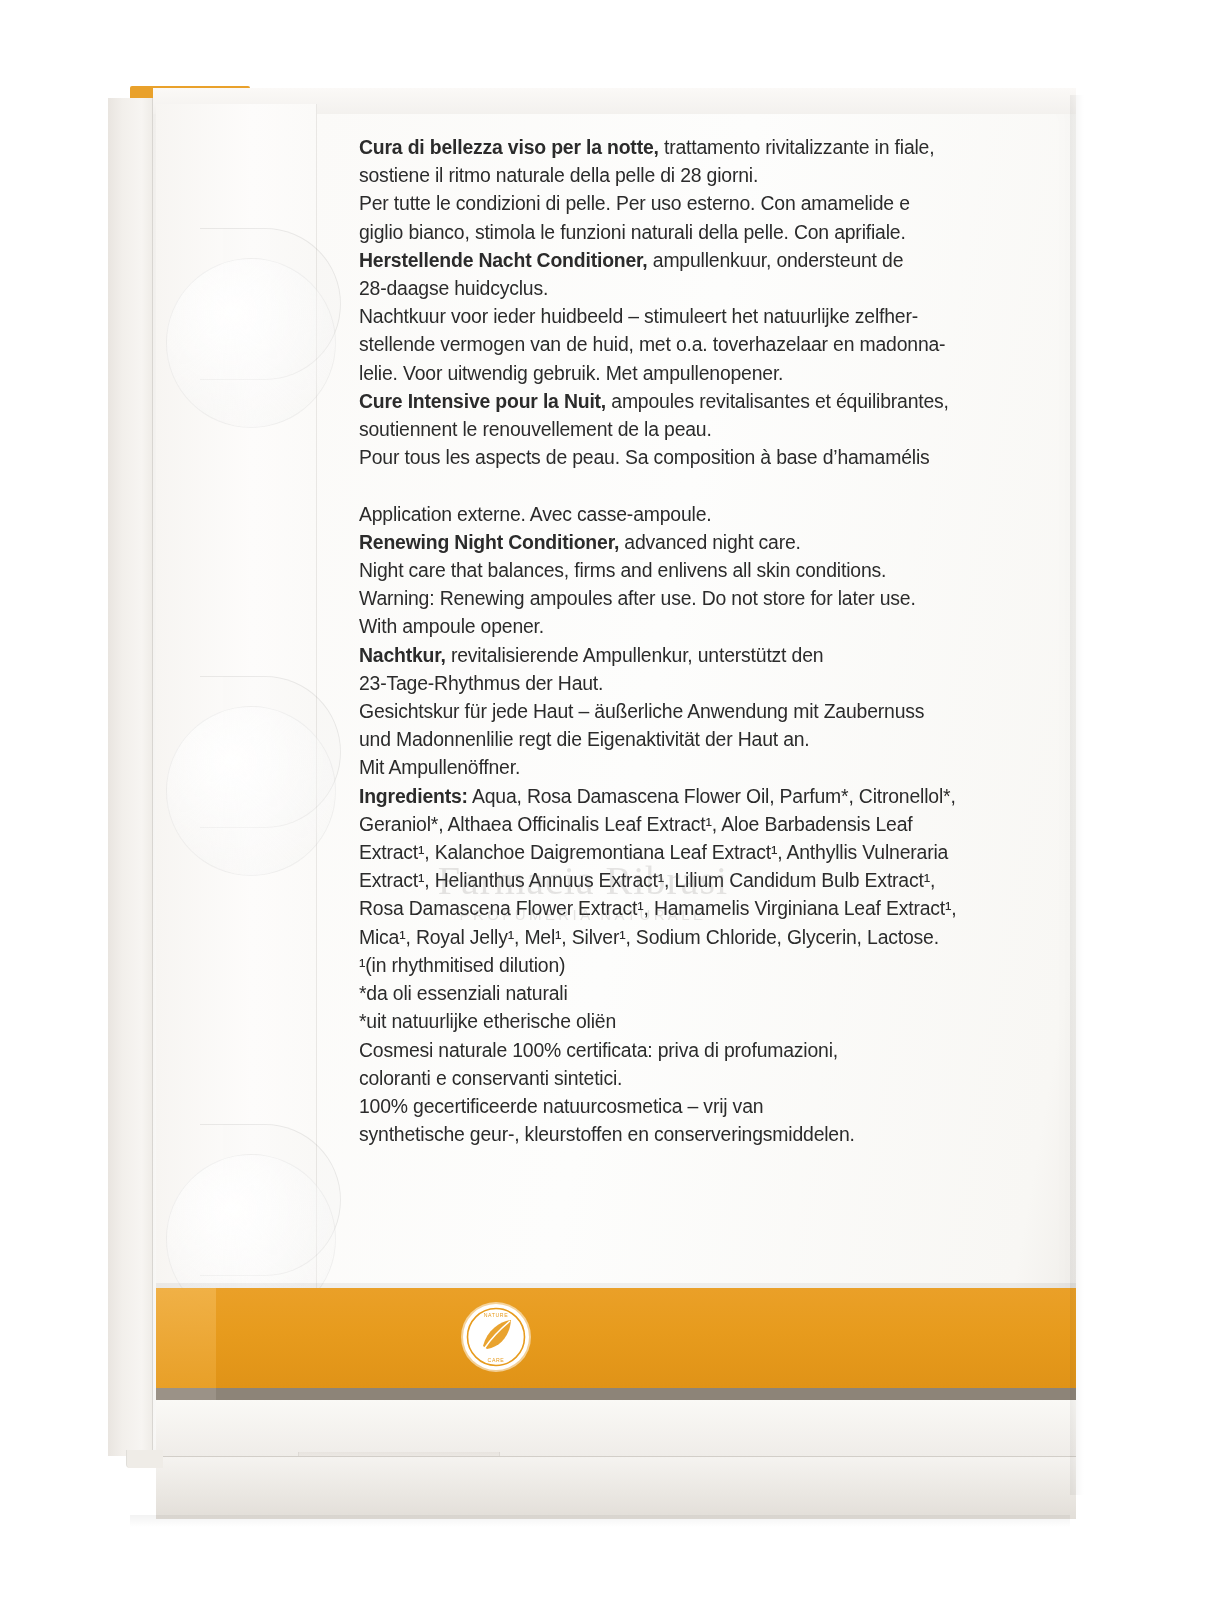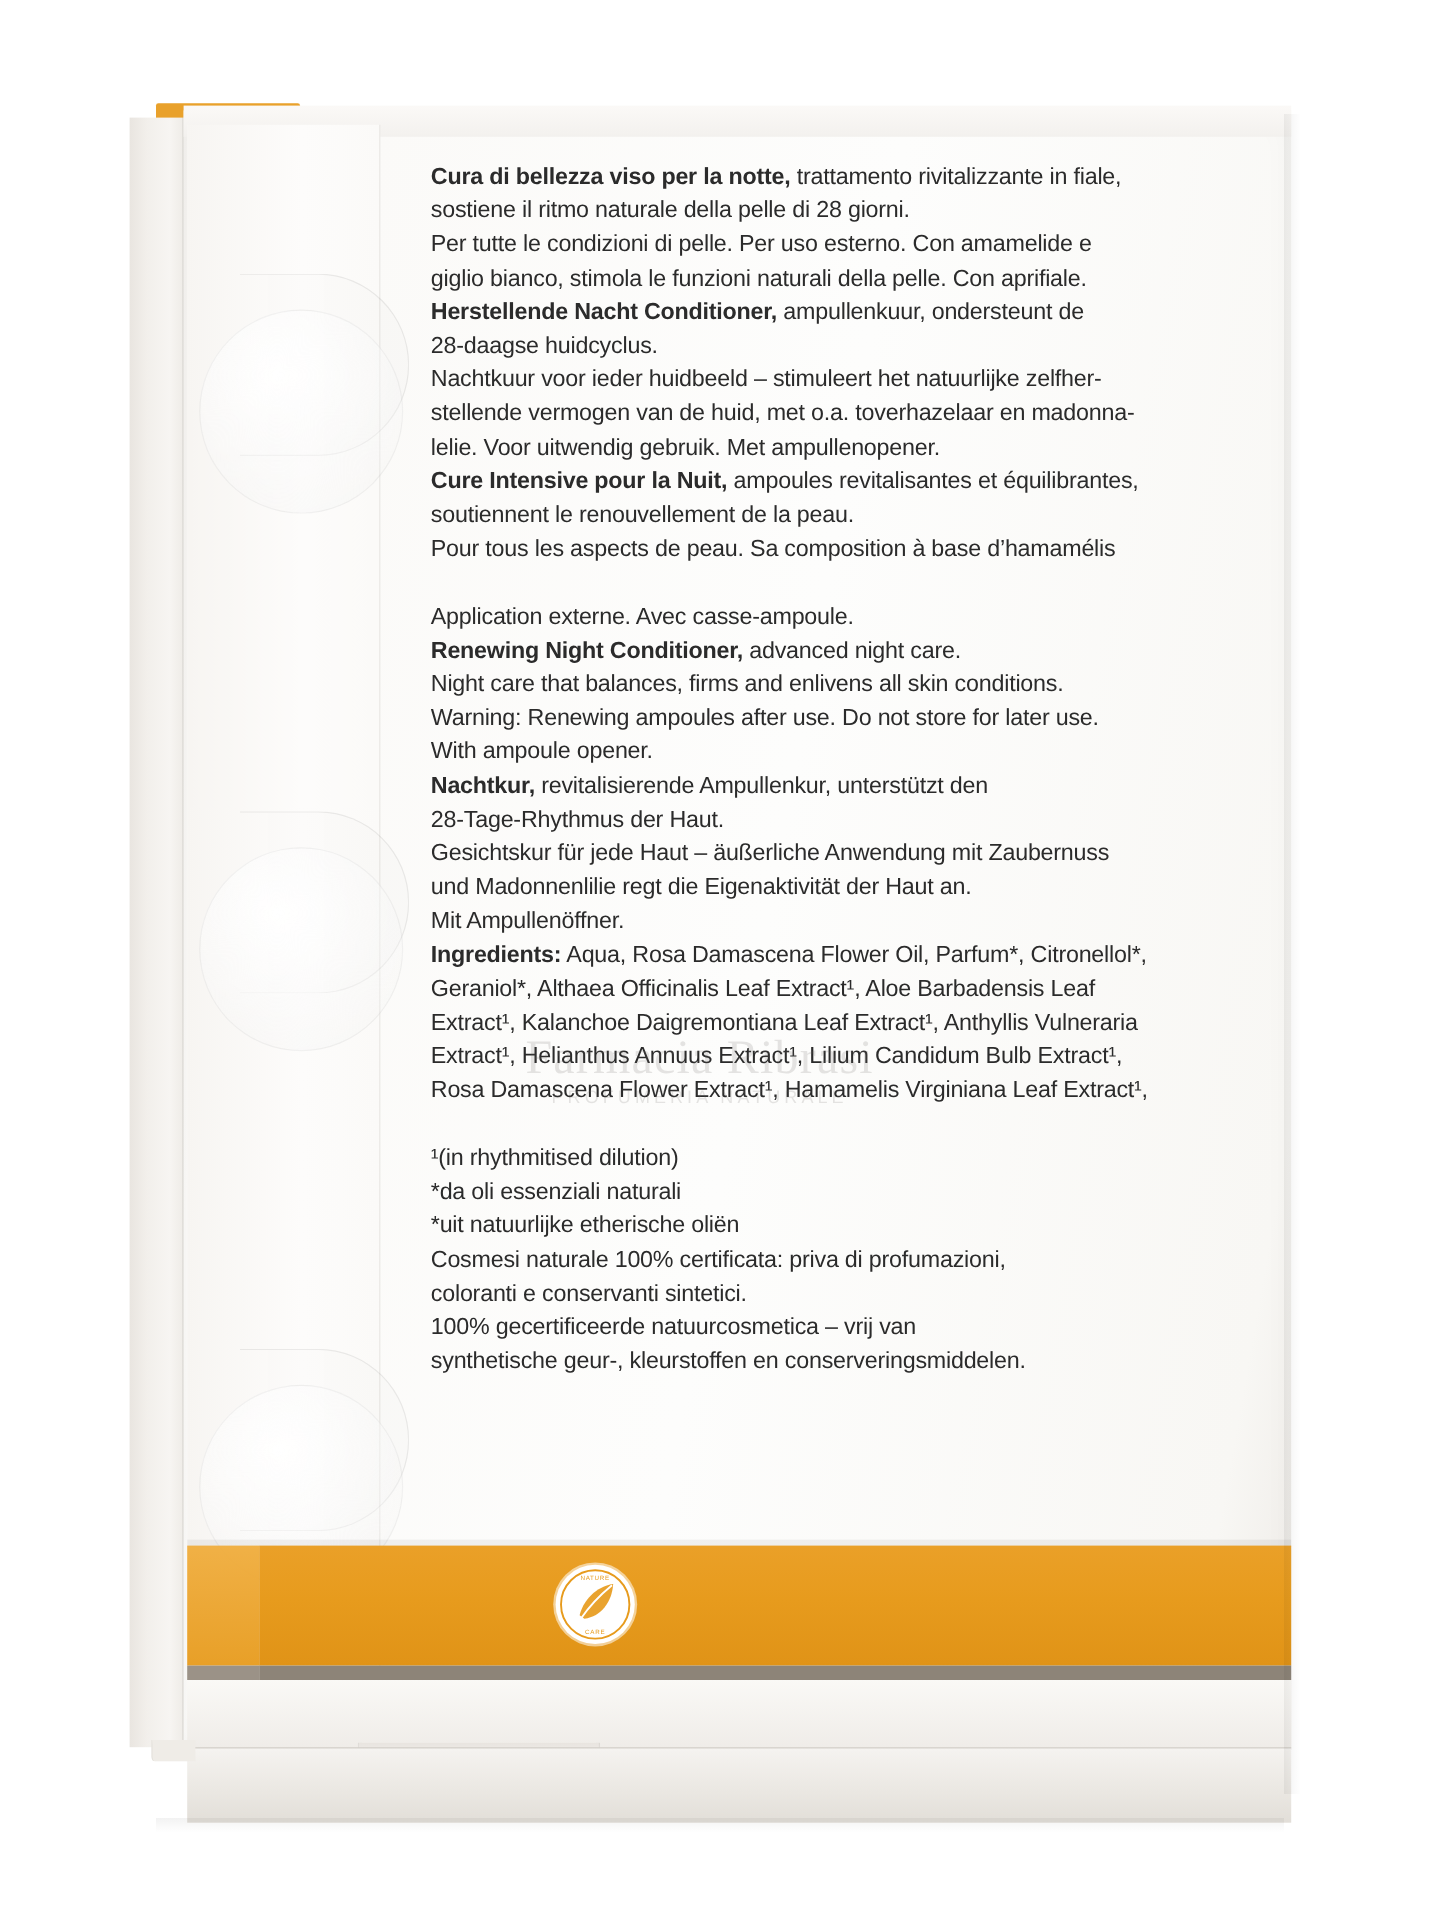--- a/index.html
+++ b/index.html
@@ -317,33 +317,33 @@
 
     <p class="para">
       <b>Renewing Night Conditioner,</b><span> advanced night care.</span><br>
       <span>Night care that balances, firms and enlivens all skin conditions.</span><br>
       <span>Warning: Renewing ampoules after use. Do not store for later use.</span><br>
       <span>With ampoule opener.</span>
     </p>
 
     <p class="para">
       <b>Nachtkur,</b><span> revitalisierende Ampullenkur, unterstützt den</span><br>
-      <span>28-Tage-Rhythmus der Haut.</span><br>
+      <span>23-Tage-Rhythmus der Haut.</span><br>
       <span>Gesichtskur für jede Haut – äußerliche Anwendung mit Zaubernuss</span><br>
       <span>und Madonnenlilie regt die Eigenaktivität der Haut an.</span><br>
       <span>Mit Ampullenöffner.</span>
     </p>
 
     <p class="para tight">
       <b>Ingredients:</b><span> Aqua, Rosa Damascena Flower Oil, Parfum*, Citronellol*,</span><br>
       <span>Geraniol*, Althaea Officinalis Leaf Extract¹, Aloe Barbadensis Leaf</span><br>
       <span>Extract¹, Kalanchoe Daigremontiana Leaf Extract¹, Anthyllis Vulneraria</span><br>
       <span>Extract¹, Helianthus Annuus Extract¹, Lilium Candidum Bulb Extract¹,</span><br>
       <span>Rosa Damascena Flower Extract¹, Hamamelis Virginiana Leaf Extract¹,</span><br>
-      <br>
+      <span>Mica¹, Royal Jelly¹, Mel¹, Silver¹, Sodium Chloride, Glycerin, Lactose.</span><br>
       <span>¹(in rhythmitised dilution)</span>
     </p>
 
     <p class="para">
       <span>*da oli essenziali naturali</span><br>
       <span>*uit natuurlijke etherische oliën</span>
     </p>
 
     <p class="para">
       <span>Cosmesi naturale 100% certificata: priva di profumazioni,</span><br>

